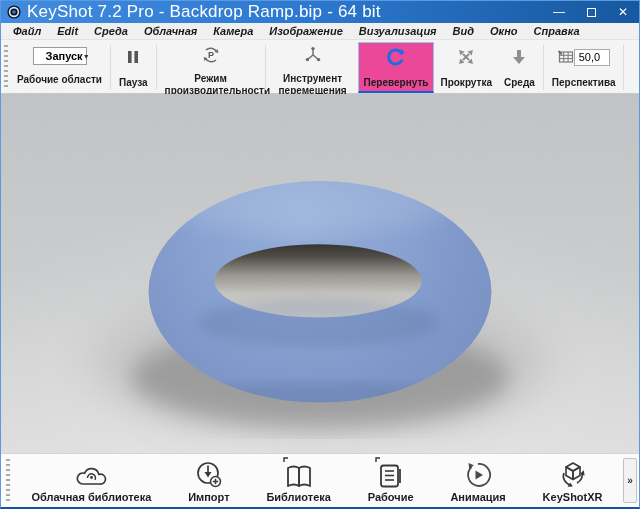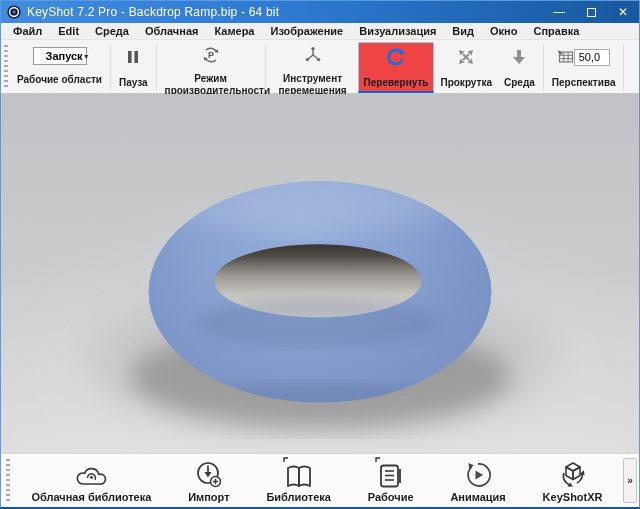--- a/index.html
+++ b/index.html
@@ -13,33 +13,34 @@
     background:#f2f2f2;
   }
 
   
   .titlebar {
     height:22px; flex:0 0 22px;
     background:linear-gradient(90deg,#418cde 0%, #2e7ad2 45%, #17589f 100%);
     display:flex; align-items:center; color:#fff;
   }
   .titlebar .app-icon { width:14px; height:14px; margin:0 6px 0 6px; flex:0 0 auto; }
-  .titlebar .title-text { font-size:12px; letter-spacing:.2px; white-space:nowrap; }
+  .titlebar .title-text { font-size:17px; letter-spacing:.2px; white-space:nowrap; }
   .win-controls { margin-left:auto; display:flex; height:100%; }
   .win-btn {
     width:32px; height:100%; display:flex; align-items:center; justify-content:center;
     font-size:12px; color:#fff; cursor:default;
   }
   .win-btn.maxi span { display:block; width:9px; height:9px; border:1px solid #fff; }
 
   
   .menubar {
     height:17px; flex:0 0 17px; background:#f0f0f0;
     display:flex; align-items:center; padding-left:4px;
     border-bottom:1px solid #e3e3e3;
+    font-style:italic;
   }
   .menu-item { font-size:11px; font-weight:700; color:#1a1a1a; padding:0 8px; white-space:nowrap; }
 
   
   .toolbar {
     height:54px; flex:0 0 54px; background:#f4f4f4;
     display:flex; align-items:stretch; padding:2px 0 0 2px;
     border-bottom:1px solid #c9c9c9;
   }
   .drag-handle {
@@ -50,21 +51,21 @@
   .tb-group, .tb-btn {
     display:flex; flex-direction:column; align-items:center;
     padding:3px 5px 2px; border:1px solid transparent;
   }
   .tb-icon { height:22px; display:flex; align-items:center; justify-content:center; }
   .tb-label {
     font-size:10px; font-weight:700; color:#1c1c1c; text-align:center; line-height:12px;
     margin-top:9px; white-space:pre-line;
   }
   .tb-btn.active {
-    background:#ef4444; border:1px solid #98c3ec; border-bottom:2px solid #0f62d0;
+    background:#ec4899; border:1px solid #98c3ec; border-bottom:2px solid #0f62d0;
     padding-bottom:1px;
   }
   .run-select {
     width:54px; height:18px; background:#fff; border:1px solid #9a9a9a;
     display:flex; align-items:center; justify-content:space-between;
     font-size:11px; font-weight:700; padding:0 3px 0 12px; margin-top:1px;
   }
   .run-select .caret { font-size:7px; color:#333; }
   .persp-row { display:flex; align-items:center; gap:0; height:22px; }
   .persp-input {

